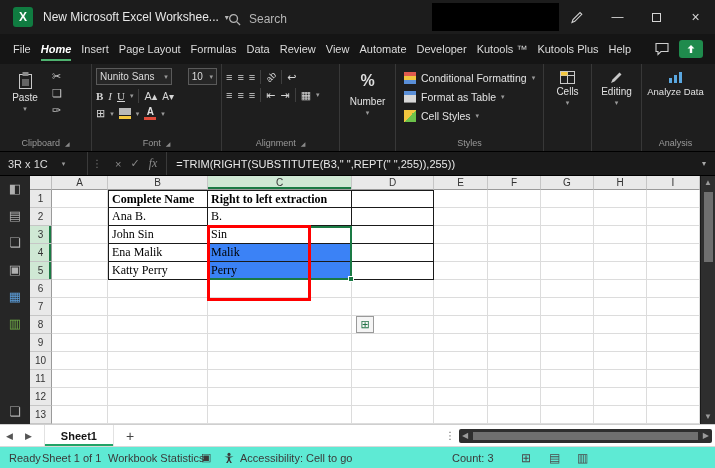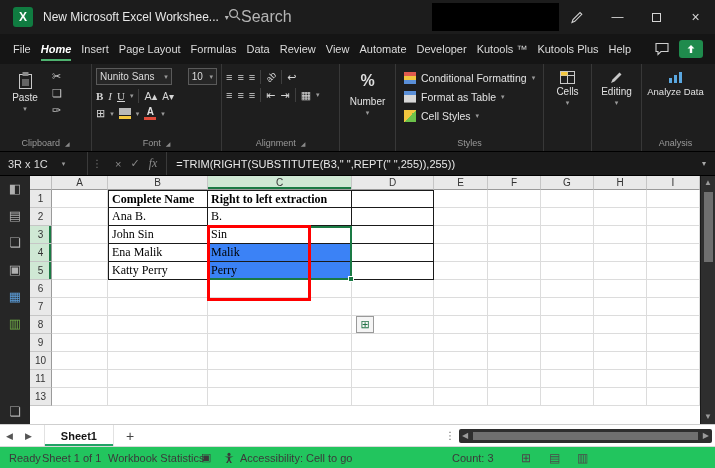--- a/index.html
+++ b/index.html
@@ -6,22 +6,22 @@
   html,body { width:715px; height:468px; }
   body { font-family:"Liberation Sans",sans-serif; background:#000; }
   .window { position:relative; width:715px; height:468px; overflow:hidden; background:#1e1e1e; }
 
   
   .titlebar { height:34px; background:#1c1c1c; position:relative; display:flex; align-items:center; }
   .appicon { width:20px; height:20px; margin:0 10px 0 13px; background:#107c41; border-radius:3px;
              color:#fff; font-size:12px; font-weight:bold; display:flex; align-items:center; justify-content:center; }
   .title-text { font-size:12px; color:#e8e8e8; white-space:nowrap; }
   .tcaret { font-size:8px; color:#b5b5b5; margin-left:6px; }
-  .searcharea { position:absolute; left:228px; top:8px; height:18px; display:flex; align-items:flex-start; gap:0;
-                color:#b5b5b5; font-size:16px; }
+  .searcharea { position:absolute; left:228px; top:8px; height:18px; display:flex; align-items:flex-end; gap:8px;
+                color:#b5b5b5; font-size:12px; }
   .redacted { position:absolute; left:432px; top:3px; width:127px; height:28px; background:#000; }
   .inkbtn { position:absolute; left:566px; top:7px; width:22px; height:20px; display:flex; align-items:center; justify-content:center; }
   .winbtn { position:absolute; top:0; width:39px; height:34px; display:flex; align-items:center; justify-content:center;
             color:#d4d4d4; font-size:12px; }
   .winbtn.min { left:598px; } .winbtn.max { left:637px; } .winbtn.close { left:676px; font-size:14px; }
   .sq { width:9px; height:9px; border:1px solid #d4d4d4; display:inline-block; }
 
   
   .menubar { height:30px; background:#151515; display:flex; align-items:center; padding:0 8px 0 8px; }
   .mtab { color:#dcdcdc; font-size:11px; padding:0 5px; height:30px; display:flex; align-items:center; position:relative; white-space:nowrap; }
@@ -118,21 +118,21 @@
   .sheettab { height:100%; padding:0 16px; display:flex; align-items:center; font-size:11px; font-weight:bold; color:#151515;
               border-left:1px solid #e2e2e2; border-right:1px solid #e2e2e2; position:relative; margin-left:6px; }
   .sheettab::after { content:""; position:absolute; left:0; right:0; bottom:0; height:2px; background:#21a366; }
   .addsheet { margin-left:12px; color:#444; font-size:14px; line-height:14px; }
   .dots { margin-left:auto; color:#666; font-size:10px; padding:0 4px; }
   .hscroll { width:253px; height:14px; background:#2e2e2e; border-radius:2px; display:flex; align-items:center; margin-right:3px; }
   .hscroll .sarrow { height:auto; padding:0 3px; }
   .hthumb { flex:1; height:8px; background:#6f6f6f; margin:0 2px; }
 
   
-  .statusbar { height:22px; background:#22c55e; border-top:1px solid #d9d9d9; position:relative;
+  .statusbar { height:22px; background:#5eead4; border-top:1px solid #d9d9d9; position:relative;
                font-size:11px; color:#3a3a3a; }
   .sb { position:absolute; top:0; height:21px; display:flex; align-items:center; gap:5px; white-space:nowrap; }
   .viewicon { font-size:12px; color:#4a4a4a; }
 </style>
 </head>
 <body>
 
 <div class="window">
 
   <div class="titlebar">
@@ -518,20 +518,32 @@
           <div class="c wb"></div>
           <div class="c wc"></div>
           <div class="c wd"></div>
           <div class="c we"></div>
           <div class="c wf"></div>
           <div class="c wg"></div>
           <div class="c wh"></div>
           <div class="c wi"></div>
         </div>
       <div class="row">
+          <div class="rowh">12</div>
+          <div class="c wa"></div>
+          <div class="c wb"></div>
+          <div class="c wc"></div>
+          <div class="c wd"></div>
+          <div class="c we"></div>
+          <div class="c wf"></div>
+          <div class="c wg"></div>
+          <div class="c wh"></div>
+          <div class="c wi"></div>
+        </div>
+      <div class="row">
           <div class="rowh">13</div>
           <div class="c wa"></div>
           <div class="c wb"></div>
           <div class="c wc"></div>
           <div class="c wd"></div>
           <div class="c we"></div>
           <div class="c wf"></div>
           <div class="c wg"></div>
           <div class="c wh"></div>
           <div class="c wi"></div>

